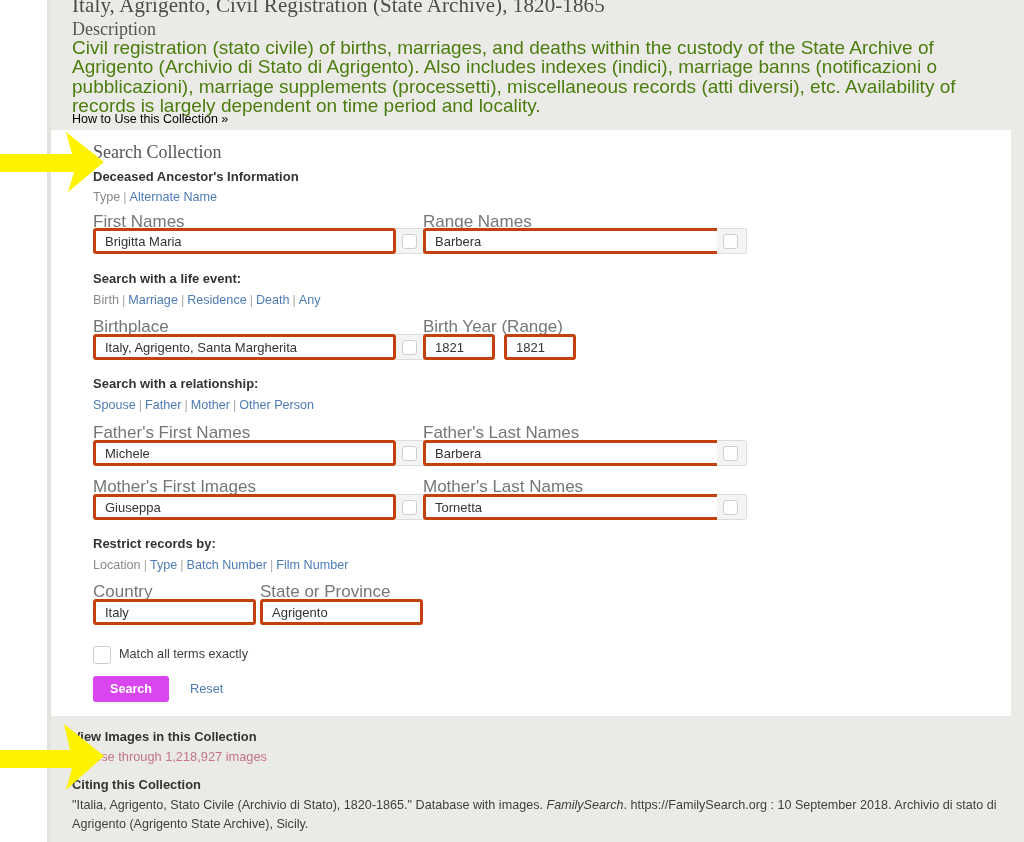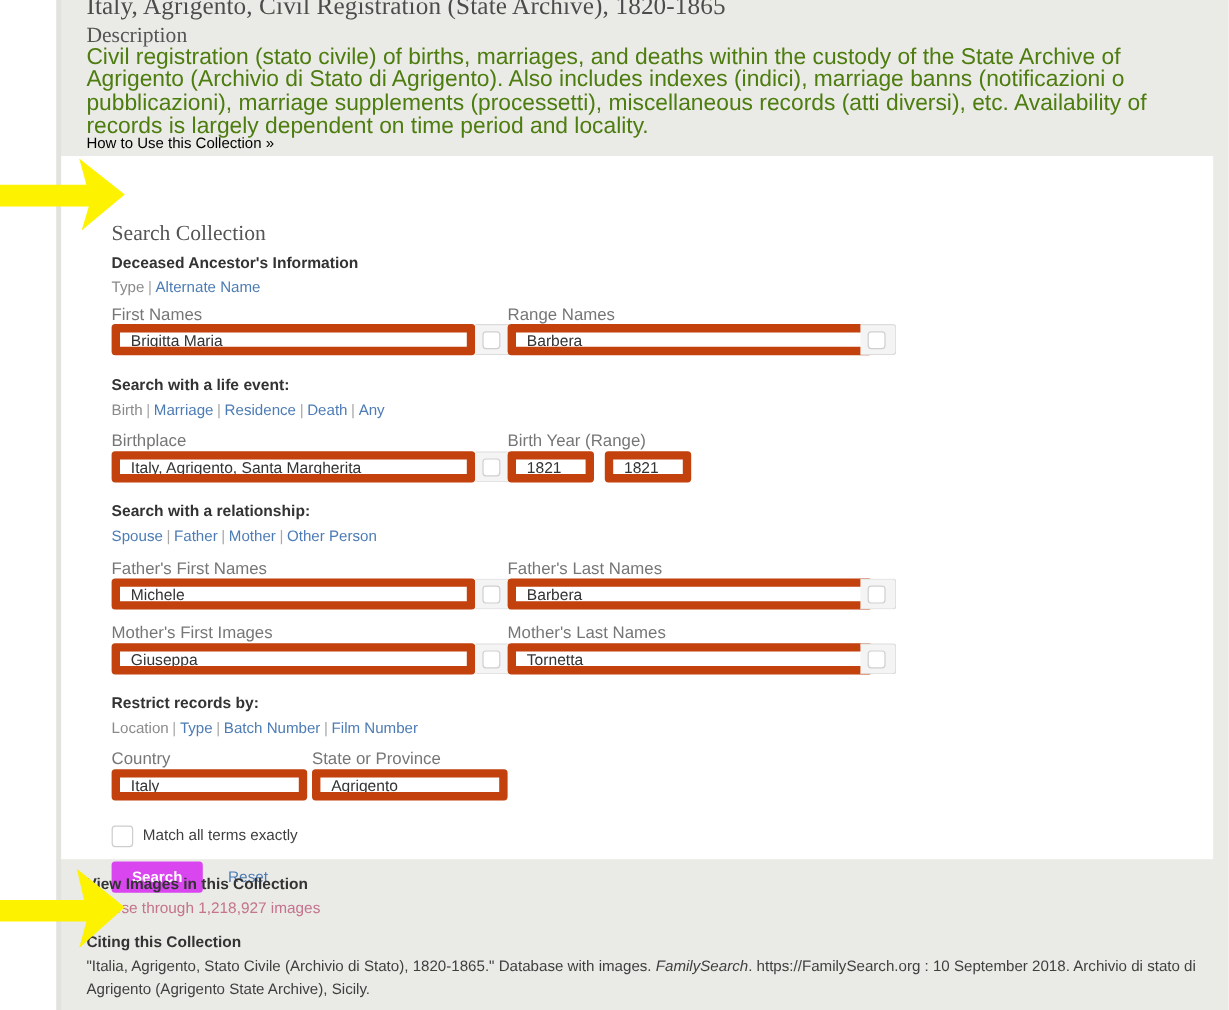--- a/index.html
+++ b/index.html
@@ -74,21 +74,21 @@
     cursor: pointer;
   }
 
   
   #search-panel {
     position: absolute;
     left: 51px; top: 130px;
     width: 960px; height: 586px;
     background: #ffffff;
   }
-  #panel-inner { position: absolute; left: 0; top: 0; width: 960px; height: 586px; margin-top: 42px; }
+  #panel-inner { position: absolute; left: 0; top: 0; width: 960px; height: 586px; }
 
   #search-collection-heading {
     position: absolute;
     left: 42px; top: 12px;
     font-family: "Liberation Serif", serif;
     font-size: 18px;
     color: #555555;
   }
   .section-title {
     position: absolute;
@@ -108,29 +108,29 @@
     cursor: pointer;
   }
   .tab-row .tab.active {
     color: #8a8a8a;
     cursor: default;
   }
   .tab-row .sep { color: #a8a8a8; padding: 0 3px; }
 
   .field-label {
     position: absolute;
-    font-size: 14px;
+    font-size: 17px;
     color: #767676;
   }
 
   .txt {
     position: absolute;
     height: 26px;
     box-sizing: border-box;
-    border: 7px solid #c2410c;
+    border: 3px solid #c2410c;
     border-radius: 3px;
     background: #ffffff;
     font-family: "Liberation Sans", sans-serif;
     font-size: 13px;
     color: #333333;
     padding: 0 9px;
     outline: none;
   }
 
   

